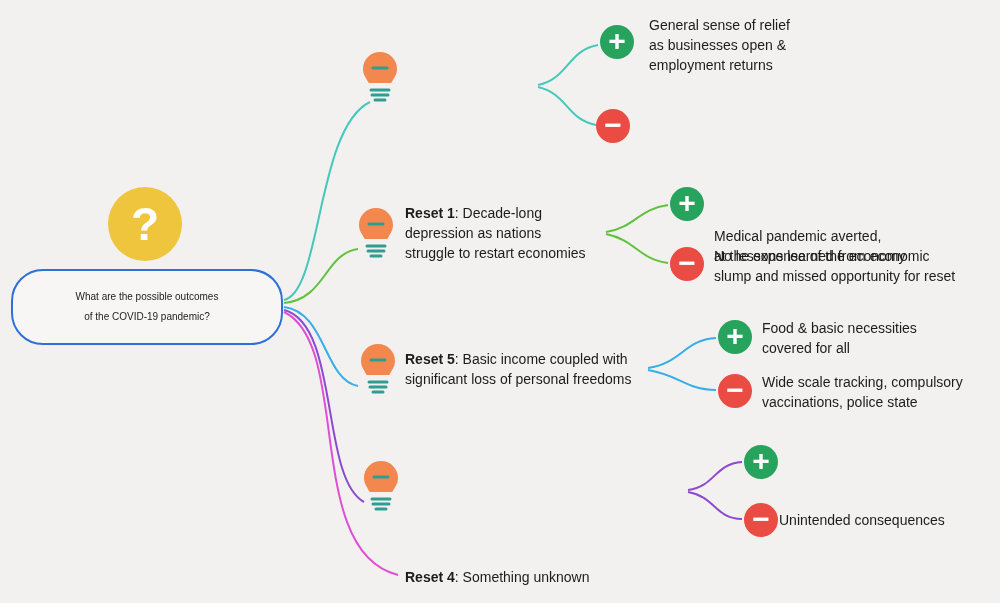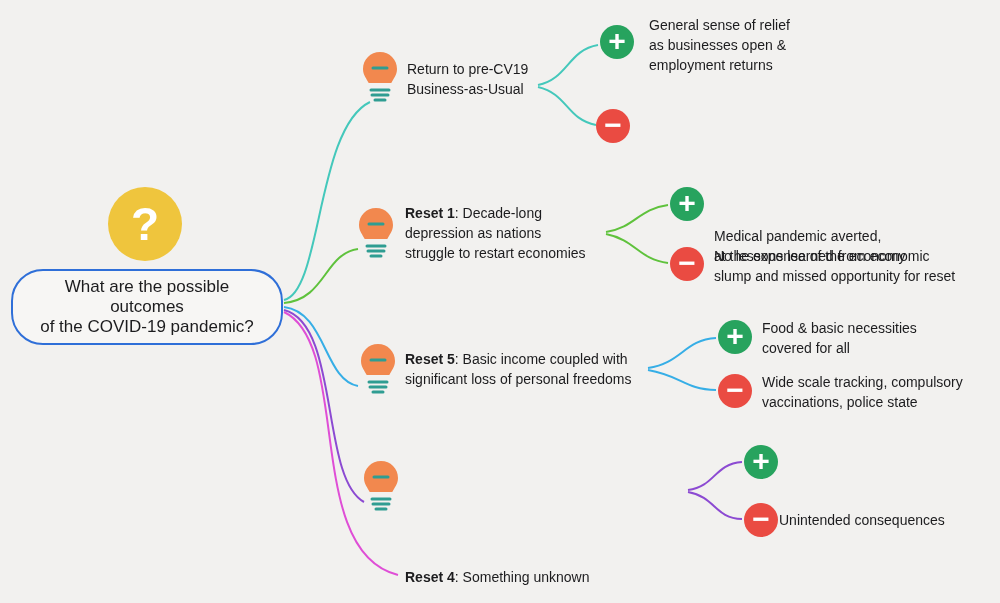--- a/index.html
+++ b/index.html
@@ -12,21 +12,21 @@
     width:74px; height:74px; border-radius:50%;
     background:#efc53d; color:#fff;
     display:flex; align-items:center; justify-content:center;
     font-size:46px; font-weight:bold;
   }
   .root-box {
     width:272px; height:76px;
     border:2px solid #2f6fd8; border-radius:32px;
     background:#f7f6f4;
     display:flex; align-items:center; justify-content:center;
-    text-align:center; font-size:17px; line-height:20px;
+    text-align:center; font-size:10px; line-height:20px;
     white-space:pre-line; padding:0 14px;
   }
   .label {
     font-size:14px; line-height:20px; white-space:pre-line; color:#1c1c1e;
   }
   .label .bold { font-weight:bold; }
   .badge {
     width:34px; height:34px; border-radius:50%;
     color:#fff; display:flex; align-items:center; justify-content:center;
     font-size:30px; font-weight:bold; line-height:1; padding-bottom:3px;
@@ -87,22 +87,20 @@
     <line x1="15" y1="50" x2="25" y2="50" stroke="#2f9d92" stroke-width="3" stroke-linecap="round"></line>
   </svg>
   <svg class="node bulb" style="left:361px; top:459px;" viewBox="0 0 40 56">
     <path d="M20 2 C29.5 2 37 9.5 37 19 C37 25.2 33.3 28.8 31.3 33 L8.7 33 C6.7 28.8 3 25.2 3 19 C3 9.5 10.5 2 20 2 Z" fill="#f2884e"></path>
     <line x1="13" y1="18" x2="27" y2="18" stroke="#2f9d92" stroke-width="3" stroke-linecap="round"></line>
     <line x1="11" y1="40" x2="29" y2="40" stroke="#2f9d92" stroke-width="3" stroke-linecap="round"></line>
     <line x1="12" y1="45" x2="28" y2="45" stroke="#2f9d92" stroke-width="3" stroke-linecap="round"></line>
     <line x1="15" y1="50" x2="25" y2="50" stroke="#2f9d92" stroke-width="3" stroke-linecap="round"></line>
   </svg>
 
-  <div class="node label" style="left:407px; top:59px;"><span class="bold"></span><span>Return to pre-CV19
-Business-as-Usual</span></div>
 
   <div class="node label" style="left:405px; top:203px;"><span class="bold">Reset 1</span><span>: Decade-long
 depression as nations
 struggle to restart economies</span></div>
 
   <div class="node label" style="left:405px; top:349px;"><span class="bold">Reset 5</span><span>: Basic income coupled with
 significant loss of personal freedoms</span></div>
 
 
   <div class="node label" style="left:405px; top:567px;"><span class="bold">Reset 4</span><span>: Something unknown</span></div>

